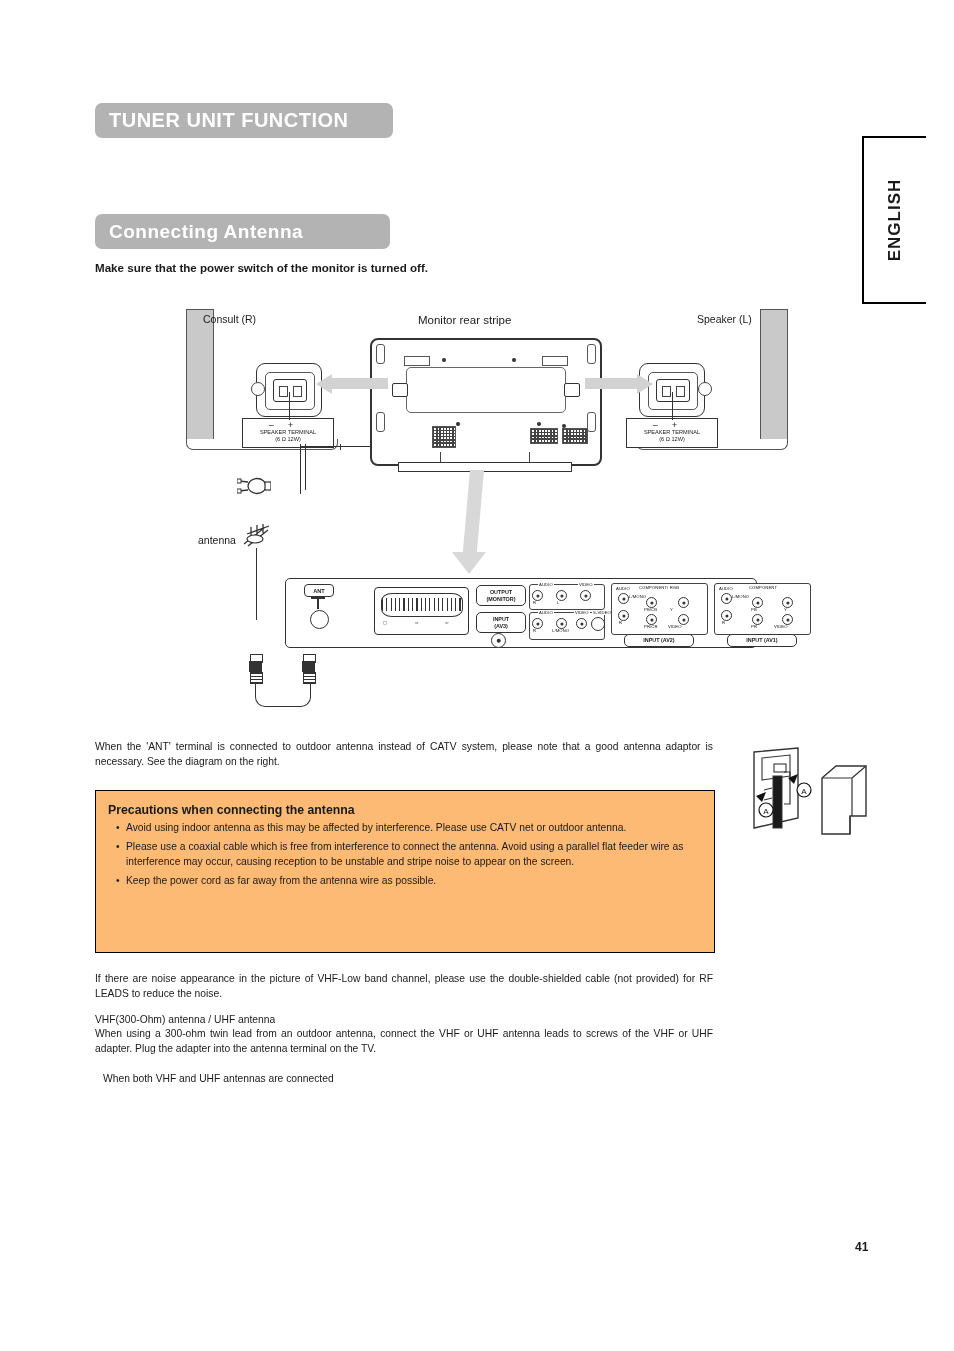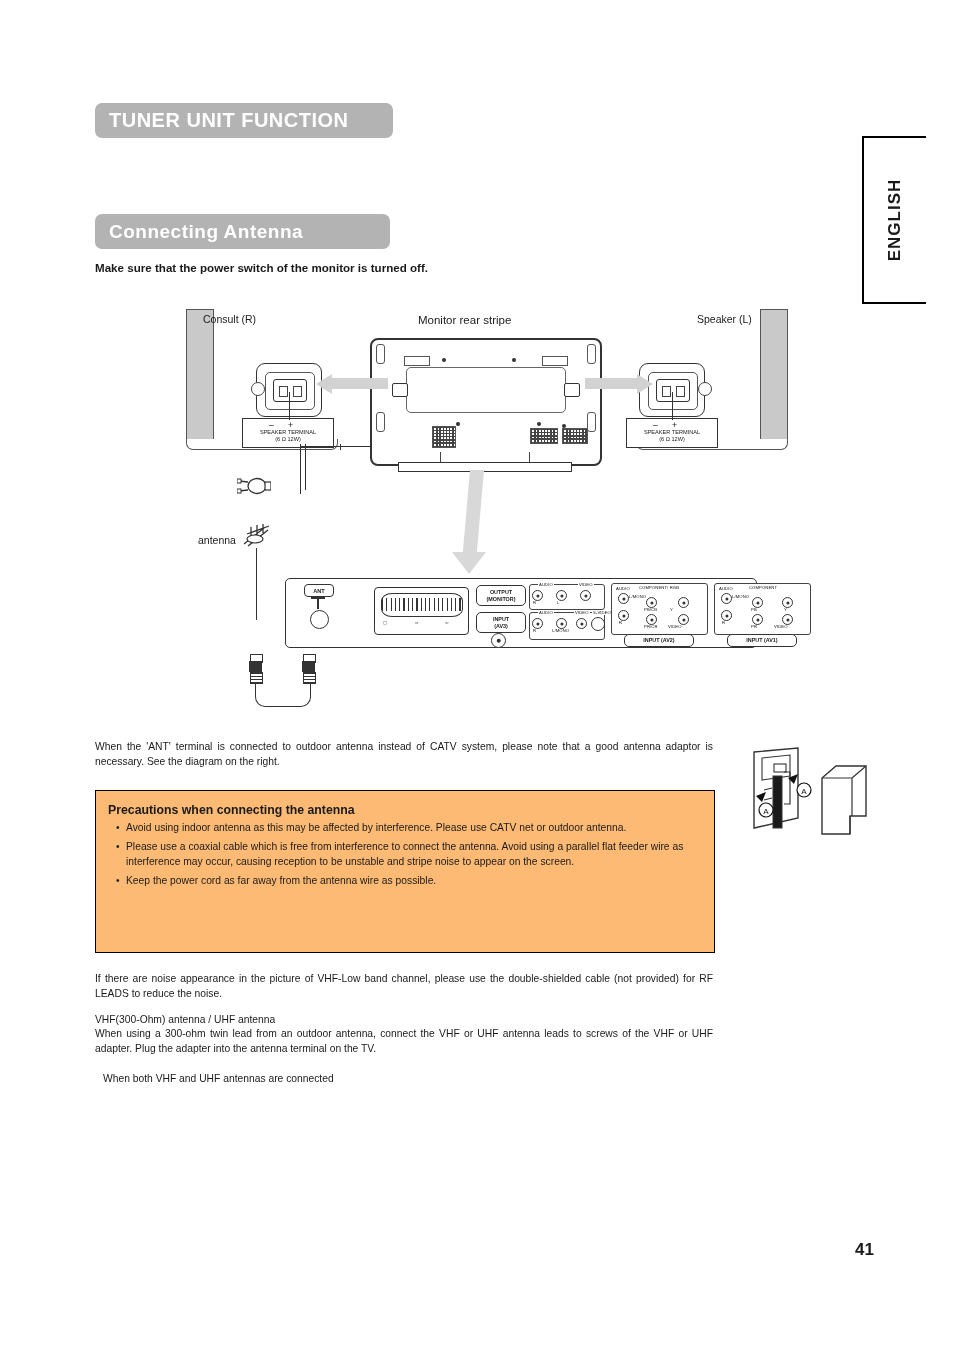--- a/index.html
+++ b/index.html
@@ -126,21 +126,21 @@
             border:1.6px solid #000;background:#fdba74;box-sizing:border-box;padding:12px 12px 0 12px;}
   #prec-title{font-size:12.3px;font-weight:bold;margin-bottom:4px;}
   .bullet{position:relative;font-size:10.3px;line-height:1.4;margin:0 0 5px 10px;padding-left:8px;}
   .bullet::before{content:"\2022";position:absolute;left:-2px;top:0;}
   .circA{display:inline-block;width:11px;height:11px;border:1px solid #111;border-radius:50%;
          font-size:7.5px;line-height:10px;text-align:center;vertical-align:-1px;}
 
   
   #adaptor{position:absolute;left:740px;top:742px;width:130px;height:118px;}
 
-  #pageno{position:absolute;left:855px;top:1240px;font-size:17px;font-weight:bold;}
+  #pageno{position:absolute;left:855px;top:1240px;font-size:12px;font-weight:bold;}
 </style>
 </head>
 <body>
 
 <div class="page">
 
   <div class="banner gray" id="bn-tuner">
     <span>TUNER UNIT FUNCTION</span>
   </div>
   <div class="banner gray" id="bn-connect">

